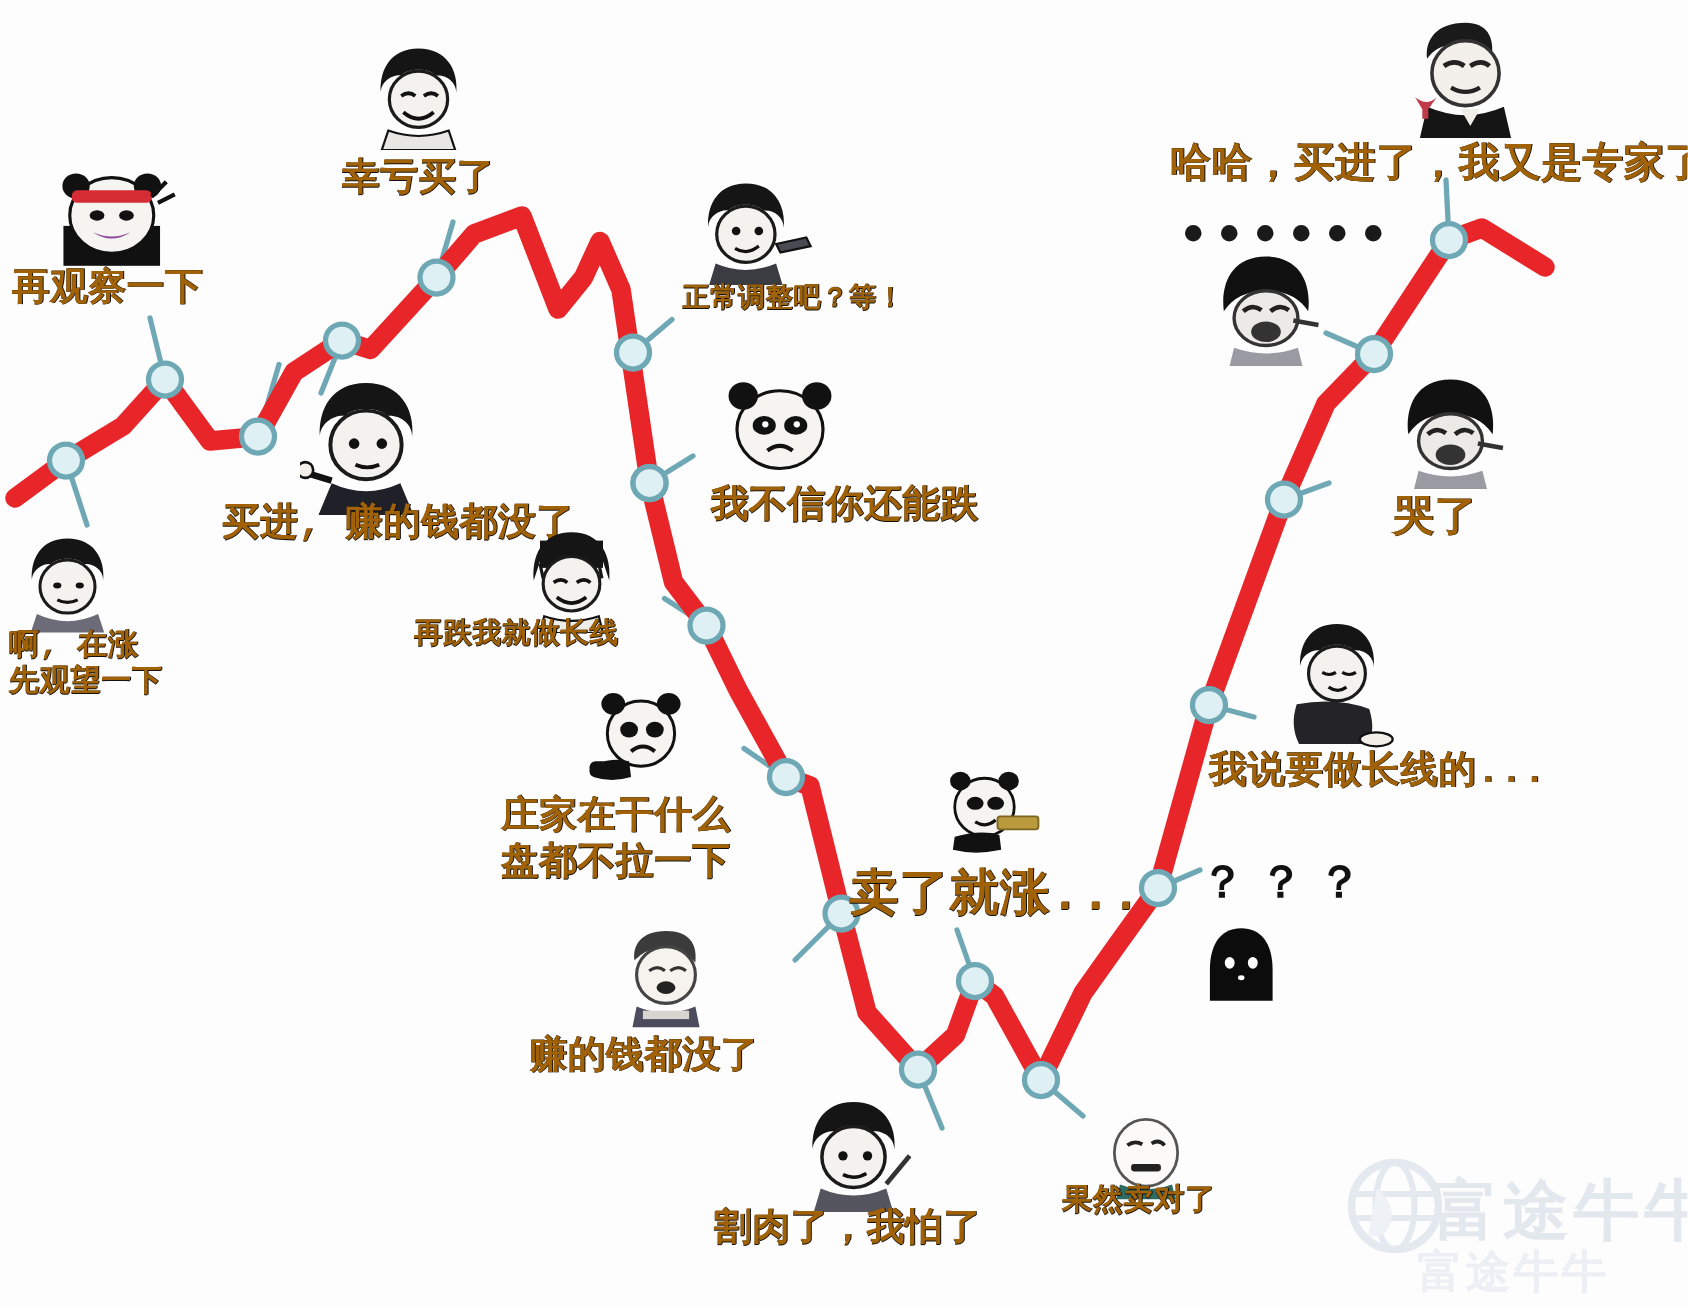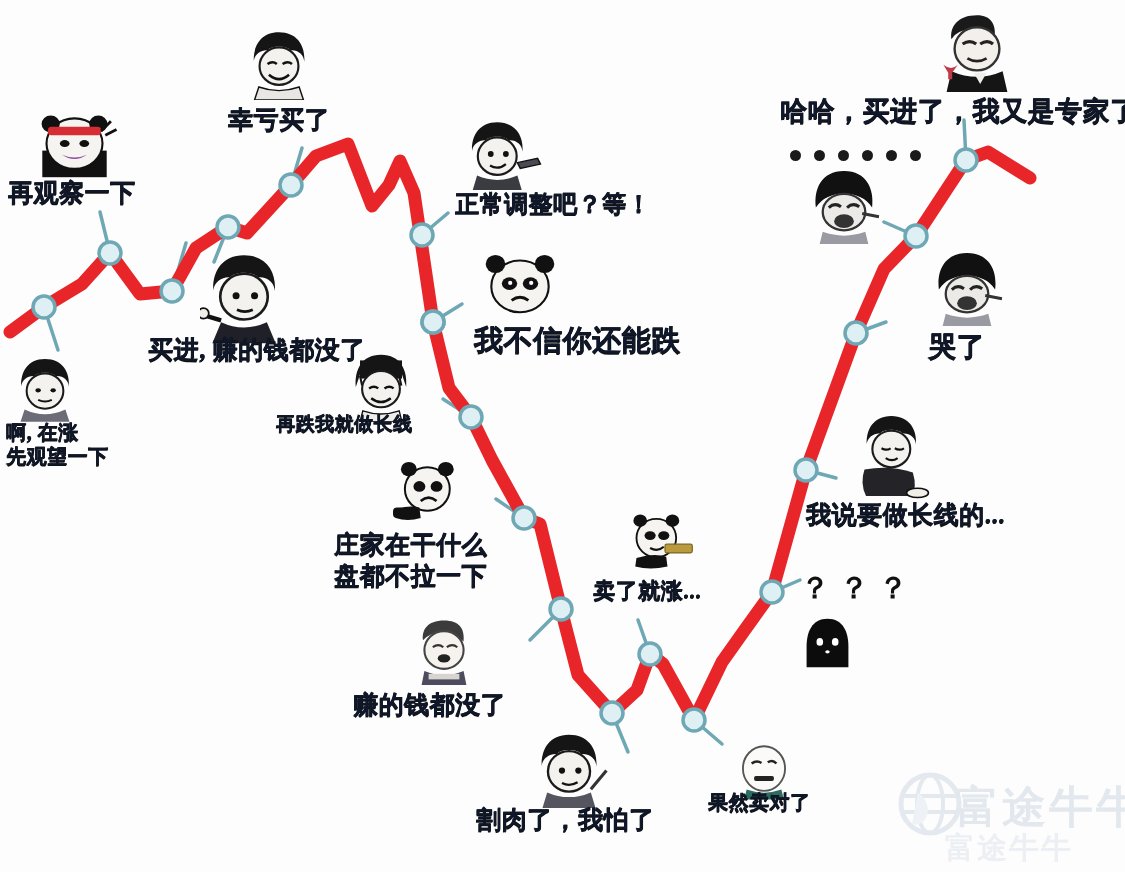--- a/index.html
+++ b/index.html
@@ -18,23 +18,23 @@
     overflow: hidden;
   }
   #chart-svg {
     position: absolute;
     left: 0; top: 0;
     width: 1125px;
     height: 872px;
   }
   .anno {
     position: absolute;
-    color: #0f172a;
+    color: #a16207;
     font-weight: bold;
-    font-family: Liberation Serif, serif;
+    font-family: Liberation Mono, monospace;
     line-height: 1.22;
     white-space: pre;
     letter-spacing: 0.5px;
     text-shadow: 0.6px 0 0 #111, 0 0.6px 0 #111;
   }
   .emoji-face {
     position: absolute;
   }
   .emoji-face svg { display: block; }
   .watermark {
@@ -178,34 +178,34 @@
             <path d="M50 6 C24 6 14 26 15 46 C16 36 26 30 34 31 C40 24 60 24 66 31 C76 30 85 37 85 47 C87 26 76 6 50 6Z" fill="#151515"></path>
             <ellipse cx="50" cy="53" rx="27" ry="26" fill="#f4f2ef" stroke="#1b1b1b" stroke-width="3"></ellipse>
             <ellipse cx="41" cy="50" rx="4" ry="4" fill="#111"></ellipse>
             <ellipse cx="62" cy="50" rx="4" ry="4" fill="#111"></ellipse>
             <path d="M40 66 q11 7 22 -2" stroke="#111" stroke-width="3" fill="none"></path>
             <path d="M22 80 q28 12 56 0 l6 20 H16Z" fill="#3b3b42"></path>
           </g>
           <path d="M70 62 l28 -6 l4 8 l-28 6Z" fill="#4a4a52" stroke="#111" stroke-width="2"></path>
         </svg>
       </div>
-      <div class="anno" style="left: 455px; top: 190px; font-size: 24px;">正常调整吧？等！</div>
+      <div class="anno" style="left: 455px; top: 190px; font-size: 18px;">正常调整吧？等！</div>
       <div class="emoji-face" style="left: 480px; top: 250px;">
         <svg width="80" height="70" viewBox="0 0 100 100">
           <ellipse cx="50" cy="52" rx="41" ry="37" fill="#f6f4f1" stroke="#111" stroke-width="3"></ellipse>
           <ellipse cx="15" cy="20" rx="14" ry="13" fill="#111"></ellipse>
           <ellipse cx="85" cy="20" rx="14" ry="13" fill="#111"></ellipse>
           <ellipse cx="35" cy="48" rx="11" ry="9" fill="#111"></ellipse>
           <ellipse cx="65" cy="48" rx="11" ry="9" fill="#111"></ellipse>
           <ellipse cx="36" cy="47" rx="3" ry="3" fill="#fff"></ellipse>
           <ellipse cx="66" cy="47" rx="3" ry="3" fill="#fff"></ellipse>
           <path d="M38 72 q12 -9 24 0" stroke="#111" stroke-width="4" fill="none"></path>
         </svg>
       </div>
-      <div class="anno" style="left: 474px; top: 323px; font-size: 29px; text-align: right;">我不信你还能跌</div>
+      <div class="anno" style="left: 474px; top: 323px; font-size: 25px; text-align: right;">我不信你还能跌</div>
       <div class="emoji-face" style="left: 345px; top: 352px;">
         <svg width="72" height="70" viewBox="0 0 100 100">
           <path d="M50 4 C22 4 12 26 14 50 L20 32 q30 -12 60 0 L86 50 C88 26 78 4 50 4Z" fill="#151515"></path>
           <rect x="20" y="12" width="60" height="26" fill="#151515"></rect>
           <path d="M20 34 l3 14 M28 34 l3 14 M36 34 l2 14 M44 34 l2 14 M52 34 l2 14 M60 34 l3 14 M68 34 l3 14 M76 34 l3 14" stroke="#151515" stroke-width="3"></path>
           <ellipse cx="50" cy="53" rx="27" ry="26" fill="#f4f2ef" stroke="#1b1b1b" stroke-width="3"></ellipse>
           <path d="M33 52 q7 -5 13 0" stroke="#111" stroke-width="3.5" fill="none"></path>
           <path d="M55 52 q7 -5 13 0" stroke="#111" stroke-width="3.5" fill="none"></path>
           <path d="M36 66 q14 11 28 0" stroke="#111" stroke-width="3.5" fill="none"></path>
           <path d="M24 84 q26 9 52 0 l4 16 H20Z" fill="#efede9" stroke="#111" stroke-width="2"></path>
@@ -255,21 +255,21 @@
           <ellipse cx="36" cy="42" rx="32" ry="31" fill="#f6f4f1" stroke="#111" stroke-width="3"></ellipse>
           <ellipse cx="10" cy="14" rx="11" ry="10" fill="#111"></ellipse>
           <ellipse cx="62" cy="14" rx="11" ry="10" fill="#111"></ellipse>
           <ellipse cx="26" cy="38" rx="9" ry="7" fill="#111"></ellipse>
           <ellipse cx="48" cy="38" rx="9" ry="7" fill="#111"></ellipse>
           <path d="M26 58 q12 7 22 -2" stroke="#111" stroke-width="3.5" fill="none"></path>
           <path d="M4 74 q28 -8 48 -2 l2 16 q-28 6 -52 0Z" fill="#111"></path>
           <rect x="50" y="52" width="44" height="14" rx="3" fill="#b99a3c" stroke="#7d6520" stroke-width="2"></rect>
         </svg>
       </div>
-      <div class="anno" style="left: 593px; top: 578px; font-size: 22px;">卖了就涨...</div>
+      <div class="anno" style="left: 566px; top: 578px; font-size: 33px;">卖了就涨...</div>
       <div class="emoji-face" style="left: 733px; top: 740px;">
         <svg width="62" height="62" viewBox="0 0 100 100">
           <ellipse cx="50" cy="46" rx="34" ry="36" fill="#fbfaf8" stroke="#555" stroke-width="3"></ellipse>
           <path d="M30 38 q8 -6 16 -1" stroke="#222" stroke-width="4" fill="none"></path>
           <path d="M56 36 q8 -5 14 2" stroke="#222" stroke-width="4" fill="none"></path>
           <rect x="34" y="58" width="32" height="8" rx="3" fill="#222"></rect>
           <path d="M22 80 q28 10 56 0 l4 16 H18Z" fill="#2e6b63"></path>
         </svg>
       </div>
       <div class="anno" style="left: 708px; top: 790px; font-size: 20px;">果然卖对了</div>

